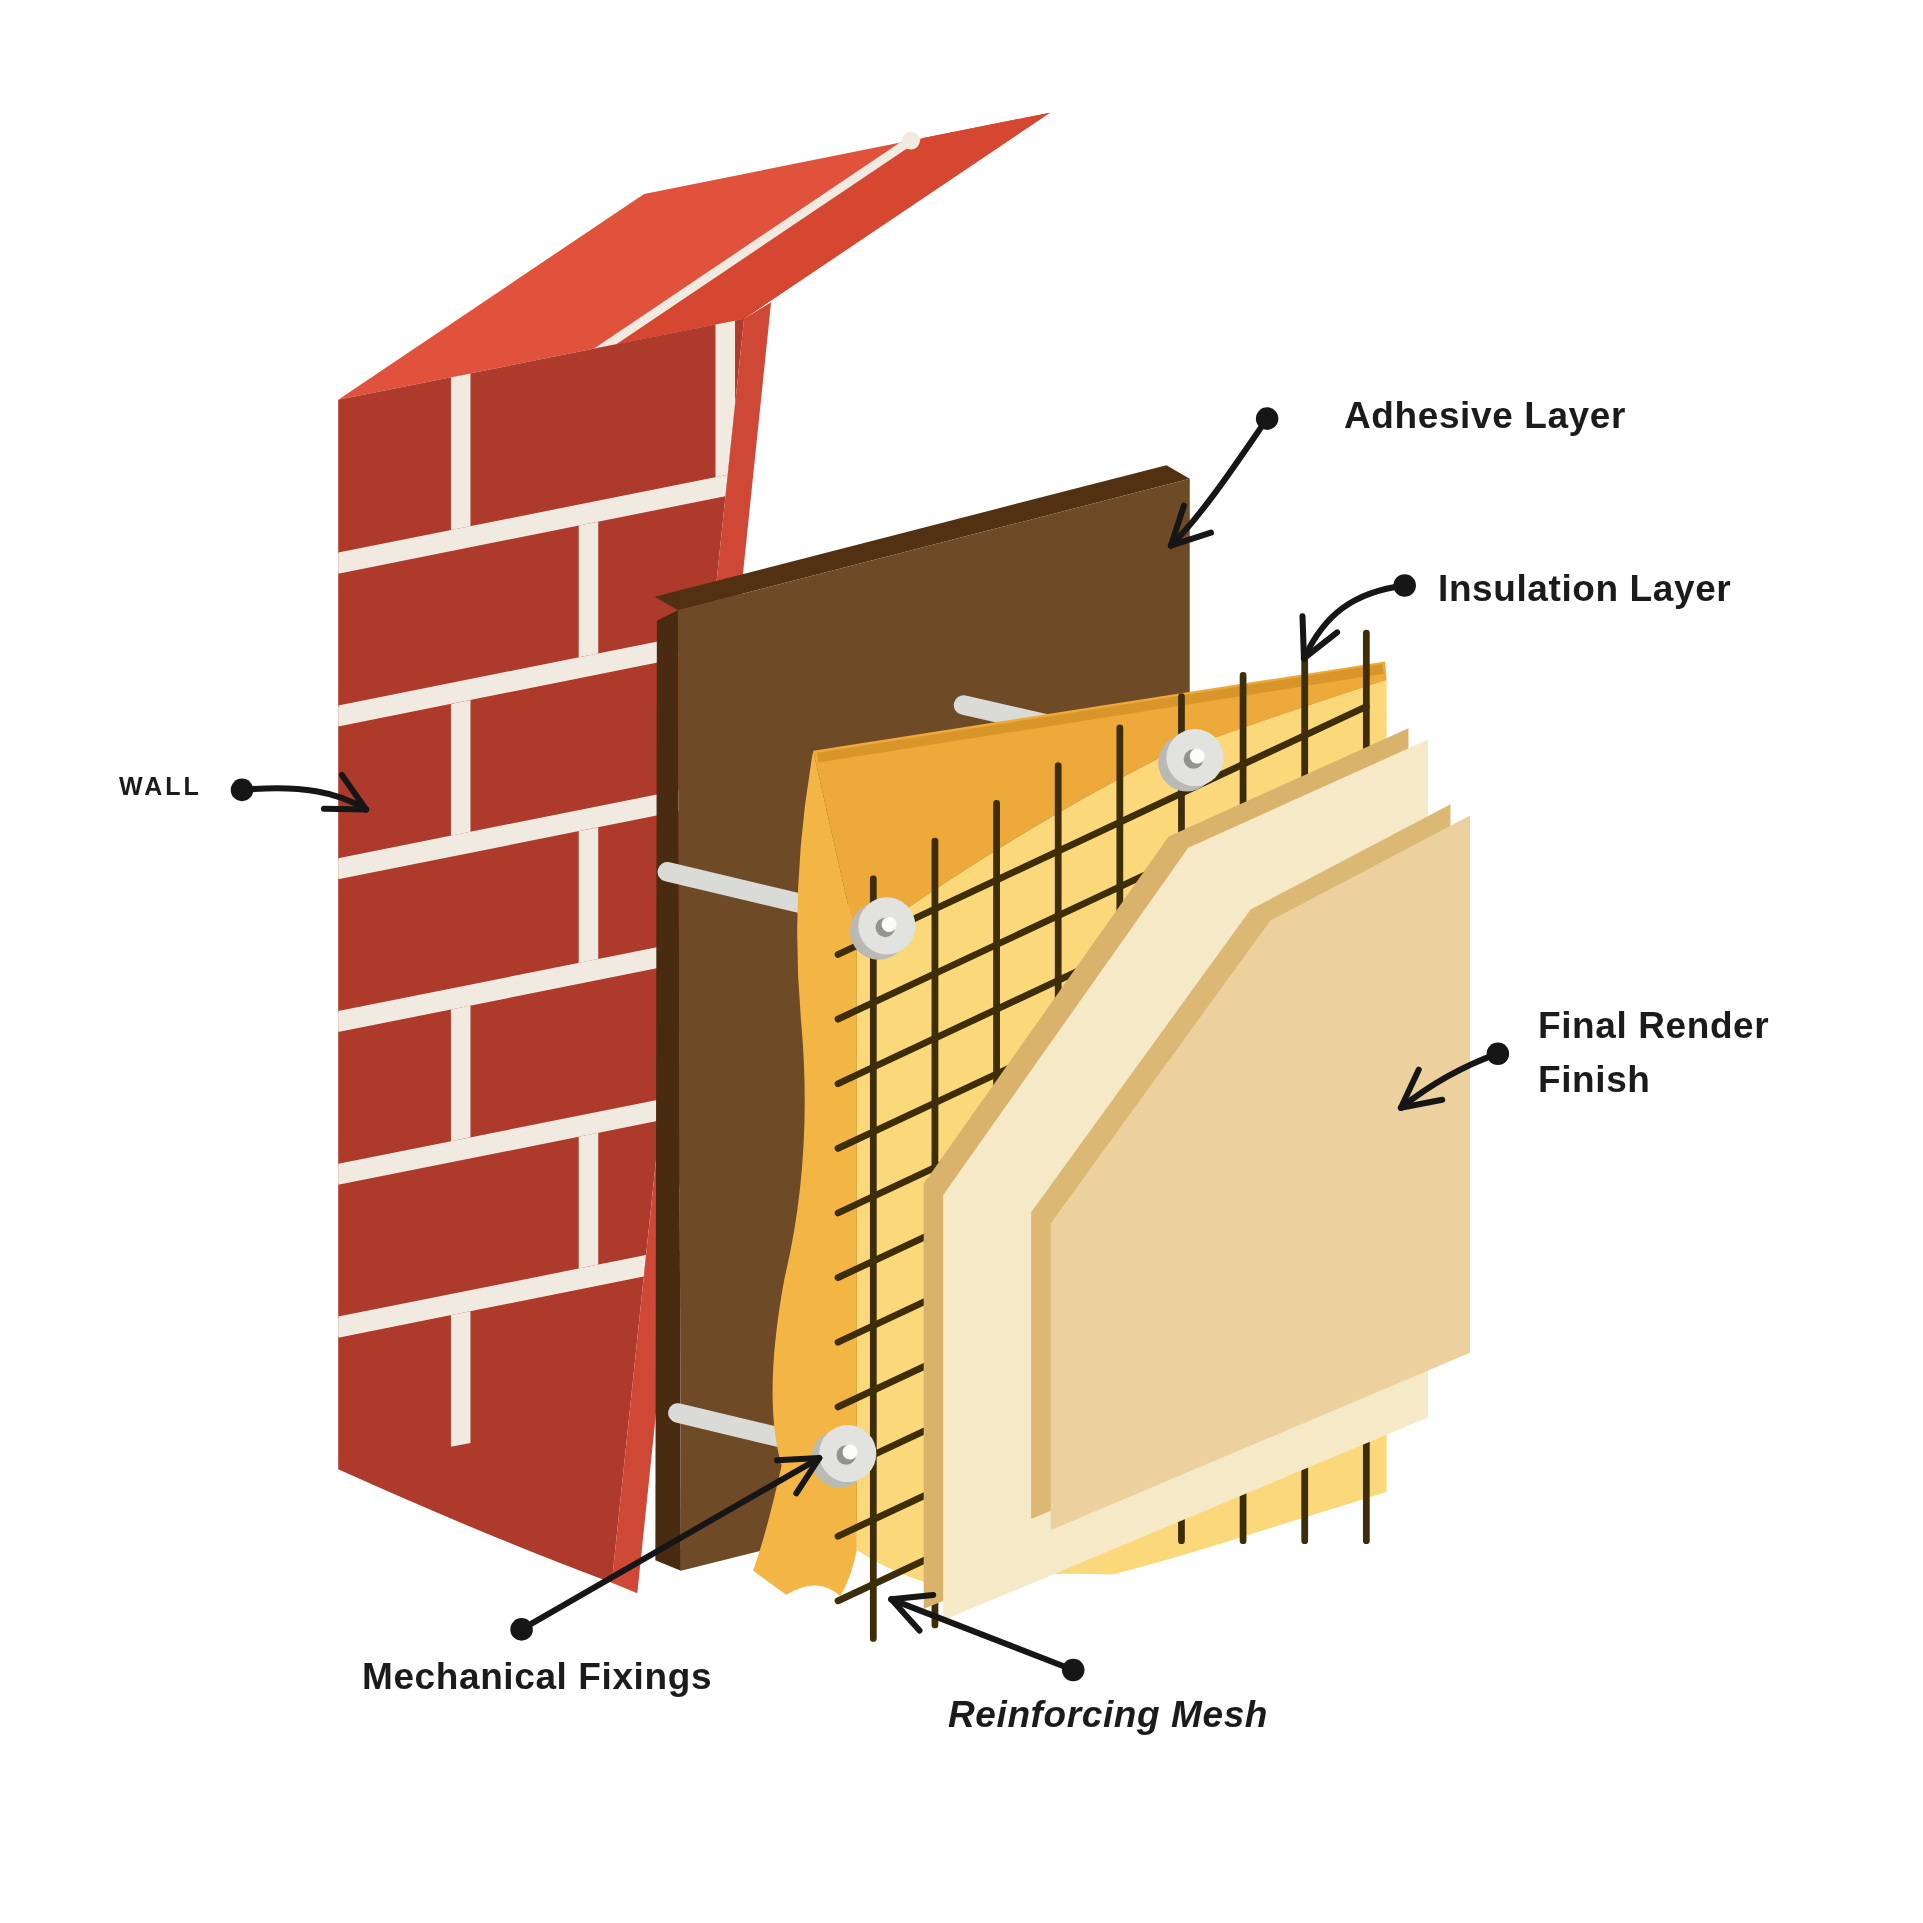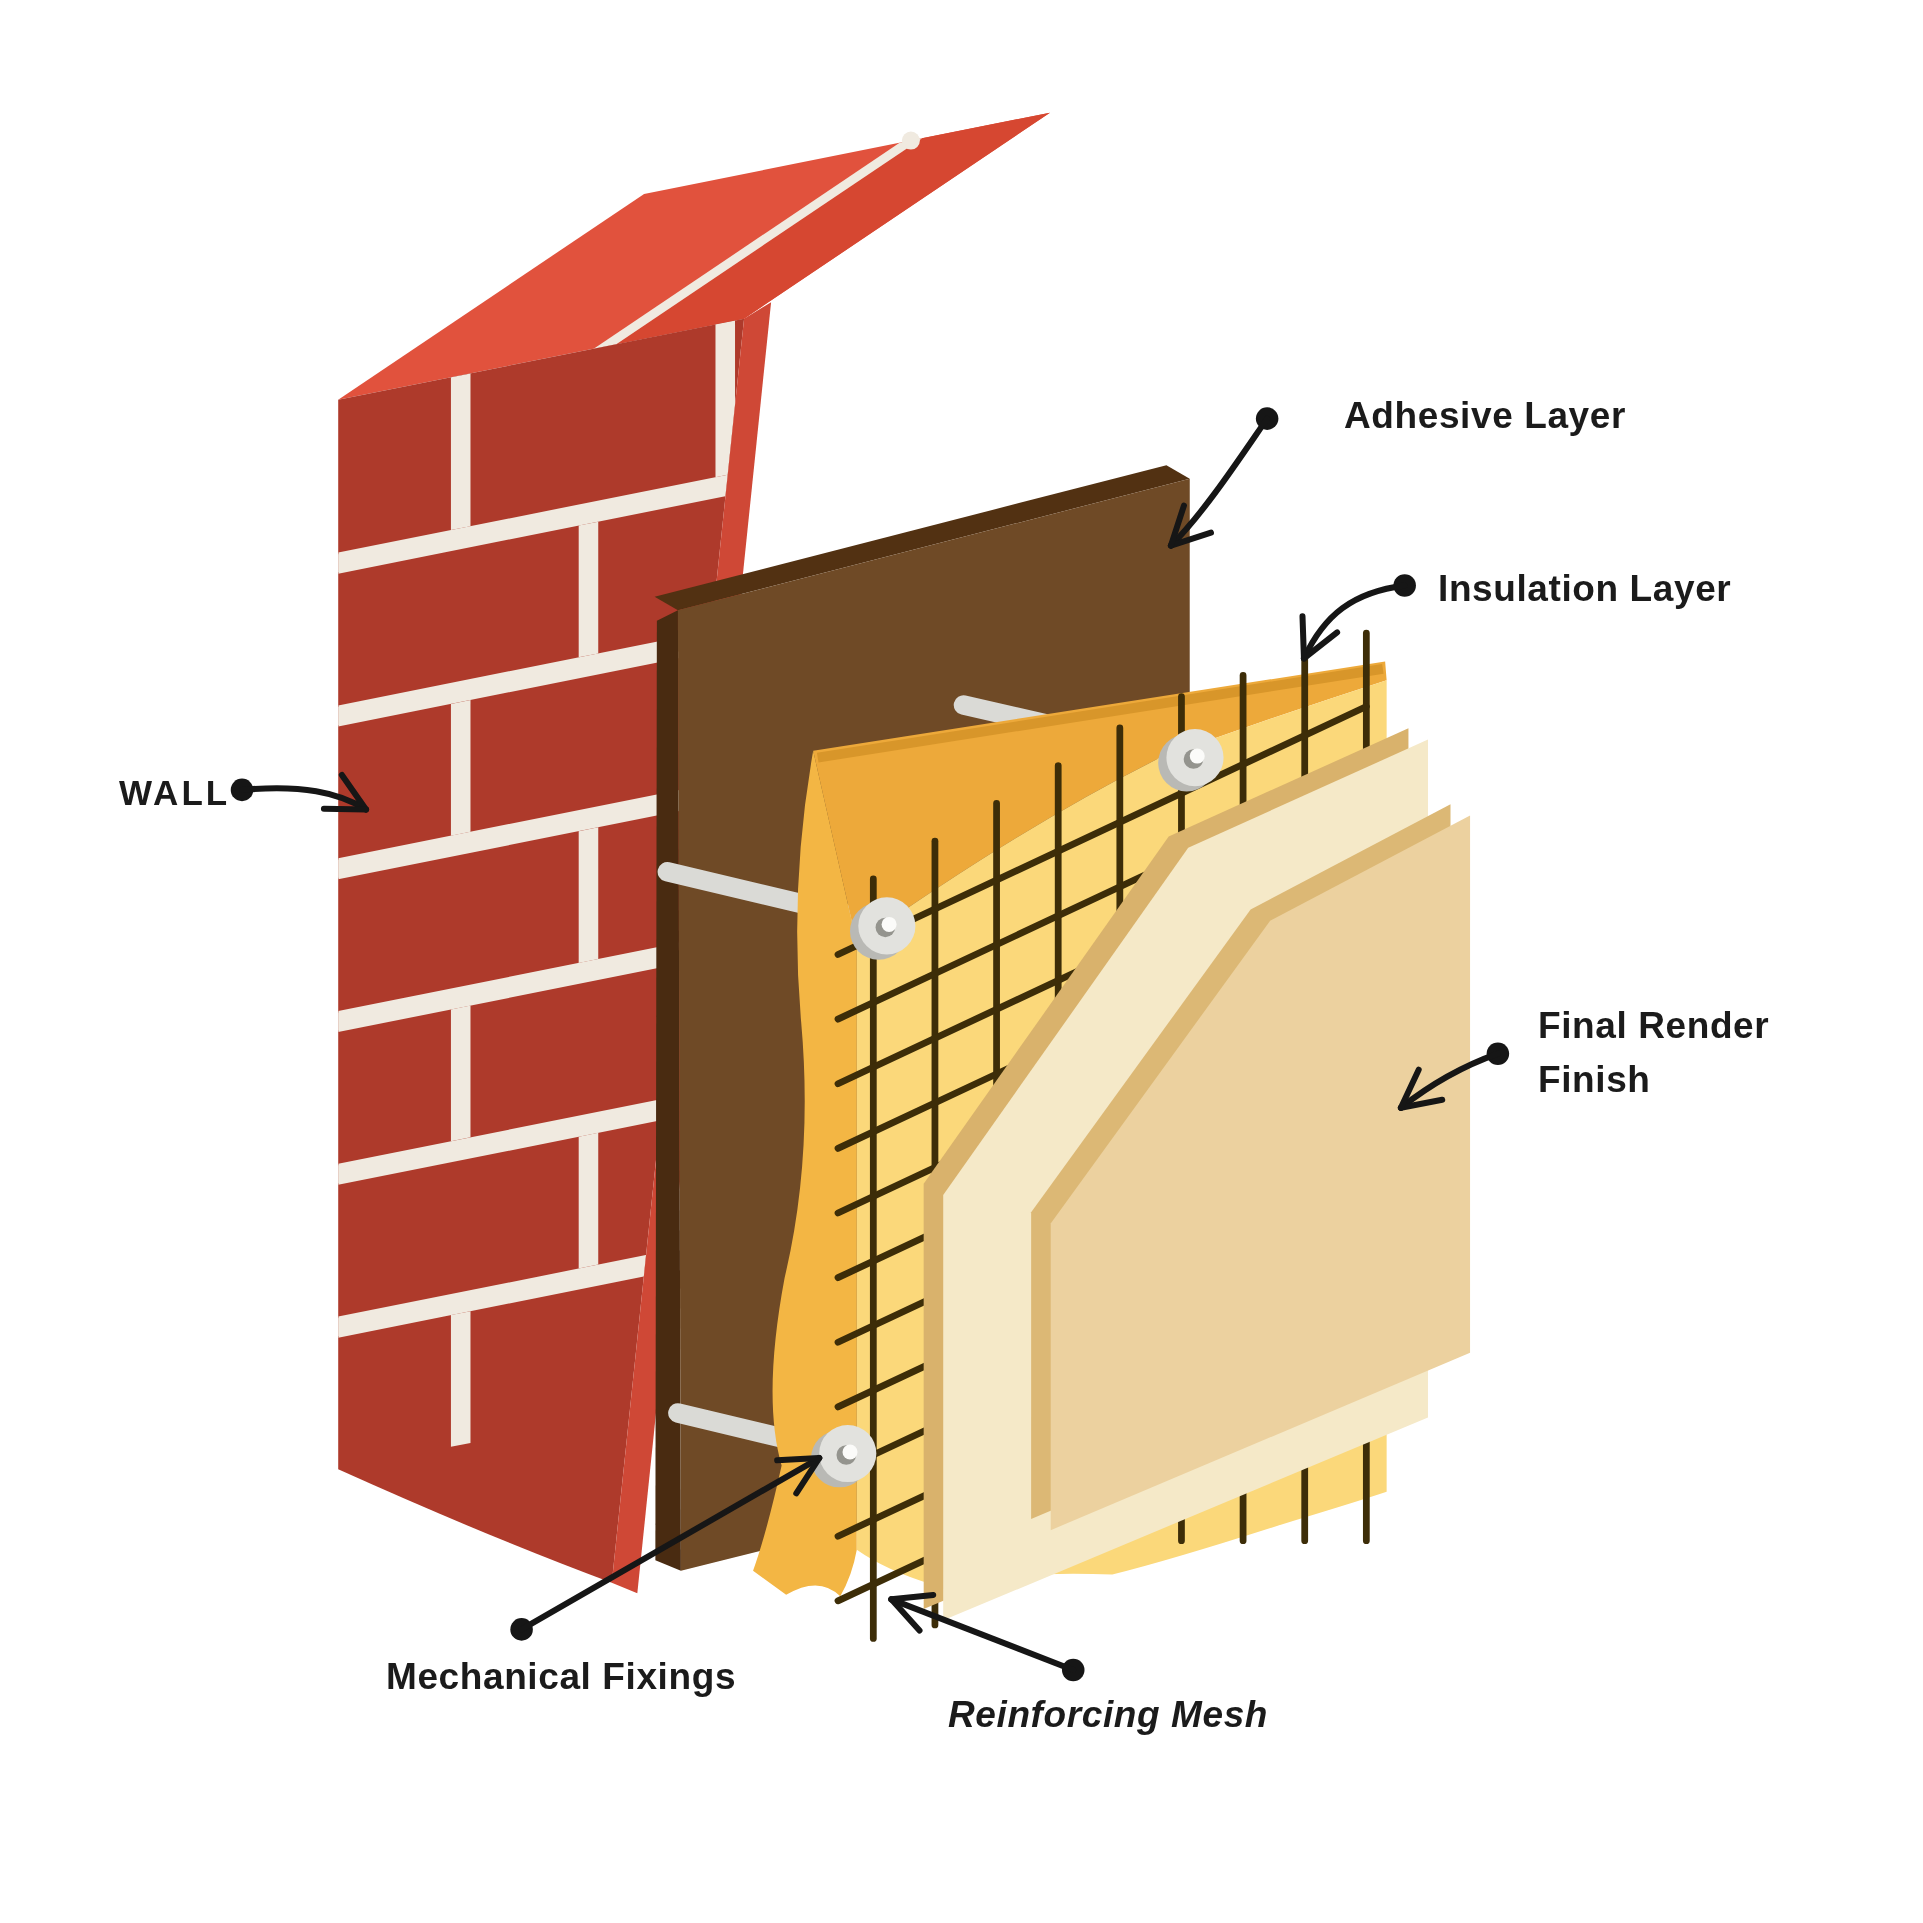--- a/index.html
+++ b/index.html
@@ -1,21 +1,21 @@
 <!DOCTYPE html>
 <html style="font-size:12px"><head>
 <meta charset="utf-8">
 <style>
   html,body{margin:0;padding:0;background:#ffffff;}
   .stage{position:relative;width:1924px;height:1924px;background:#ffffff;overflow:hidden;
          font-family:"Liberation Sans",sans-serif;}
   #art{position:absolute;left:0;top:0;width:1924px;height:1924px;}
   .lbl{position:absolute;color:#1b1b1b;font-weight:600;font-size:37px;line-height:1.45;
        letter-spacing:0.6px;white-space:nowrap;}
-  .lbl-wall{font-size:35px;letter-spacing:3px;}
+  .lbl-wall{font-size:25px;letter-spacing:3px;}
 </style>
 </head>
 <body>
 
 <div class="stage">
   <svg id="art" viewBox="0 0 2560 2560">
       <polygon points="450,532 857,258 1397,150 990,424" fill="#E1523D"></polygon>
       <polygon points="820,458 1227,184 1397,150 990,424" fill="#D64731"></polygon>
       <polygon points="790,464 1197,190 1227,184 820,458" fill="#F0EAE0"></polygon>
       <circle cx="1212" cy="187" r="12" fill="#F0EAE0"></circle>
@@ -135,17 +135,17 @@
 
   <div class="lbl" style="left:1344px;top:389px;">Adhesive Layer</div>
 
   <div class="lbl" style="left:1438px;top:562px;">Insulation Layer</div>
 
   <div class="lbl" style="left:1538px;top:999px;">
     <div>Final Render</div>
     <div>Finish</div>
   </div>
 
-  <div class="lbl" style="left:362px;top:1650px;margin-left:24px;">Mechanical Fixings</div>
+  <div class="lbl" style="left:362px;top:1650px;">Mechanical Fixings</div>
 
   <div class="lbl" style="left:948px;top:1688px;font-style:italic;">Reinforcing Mesh</div>
 </div>
 
 
 </body></html>

